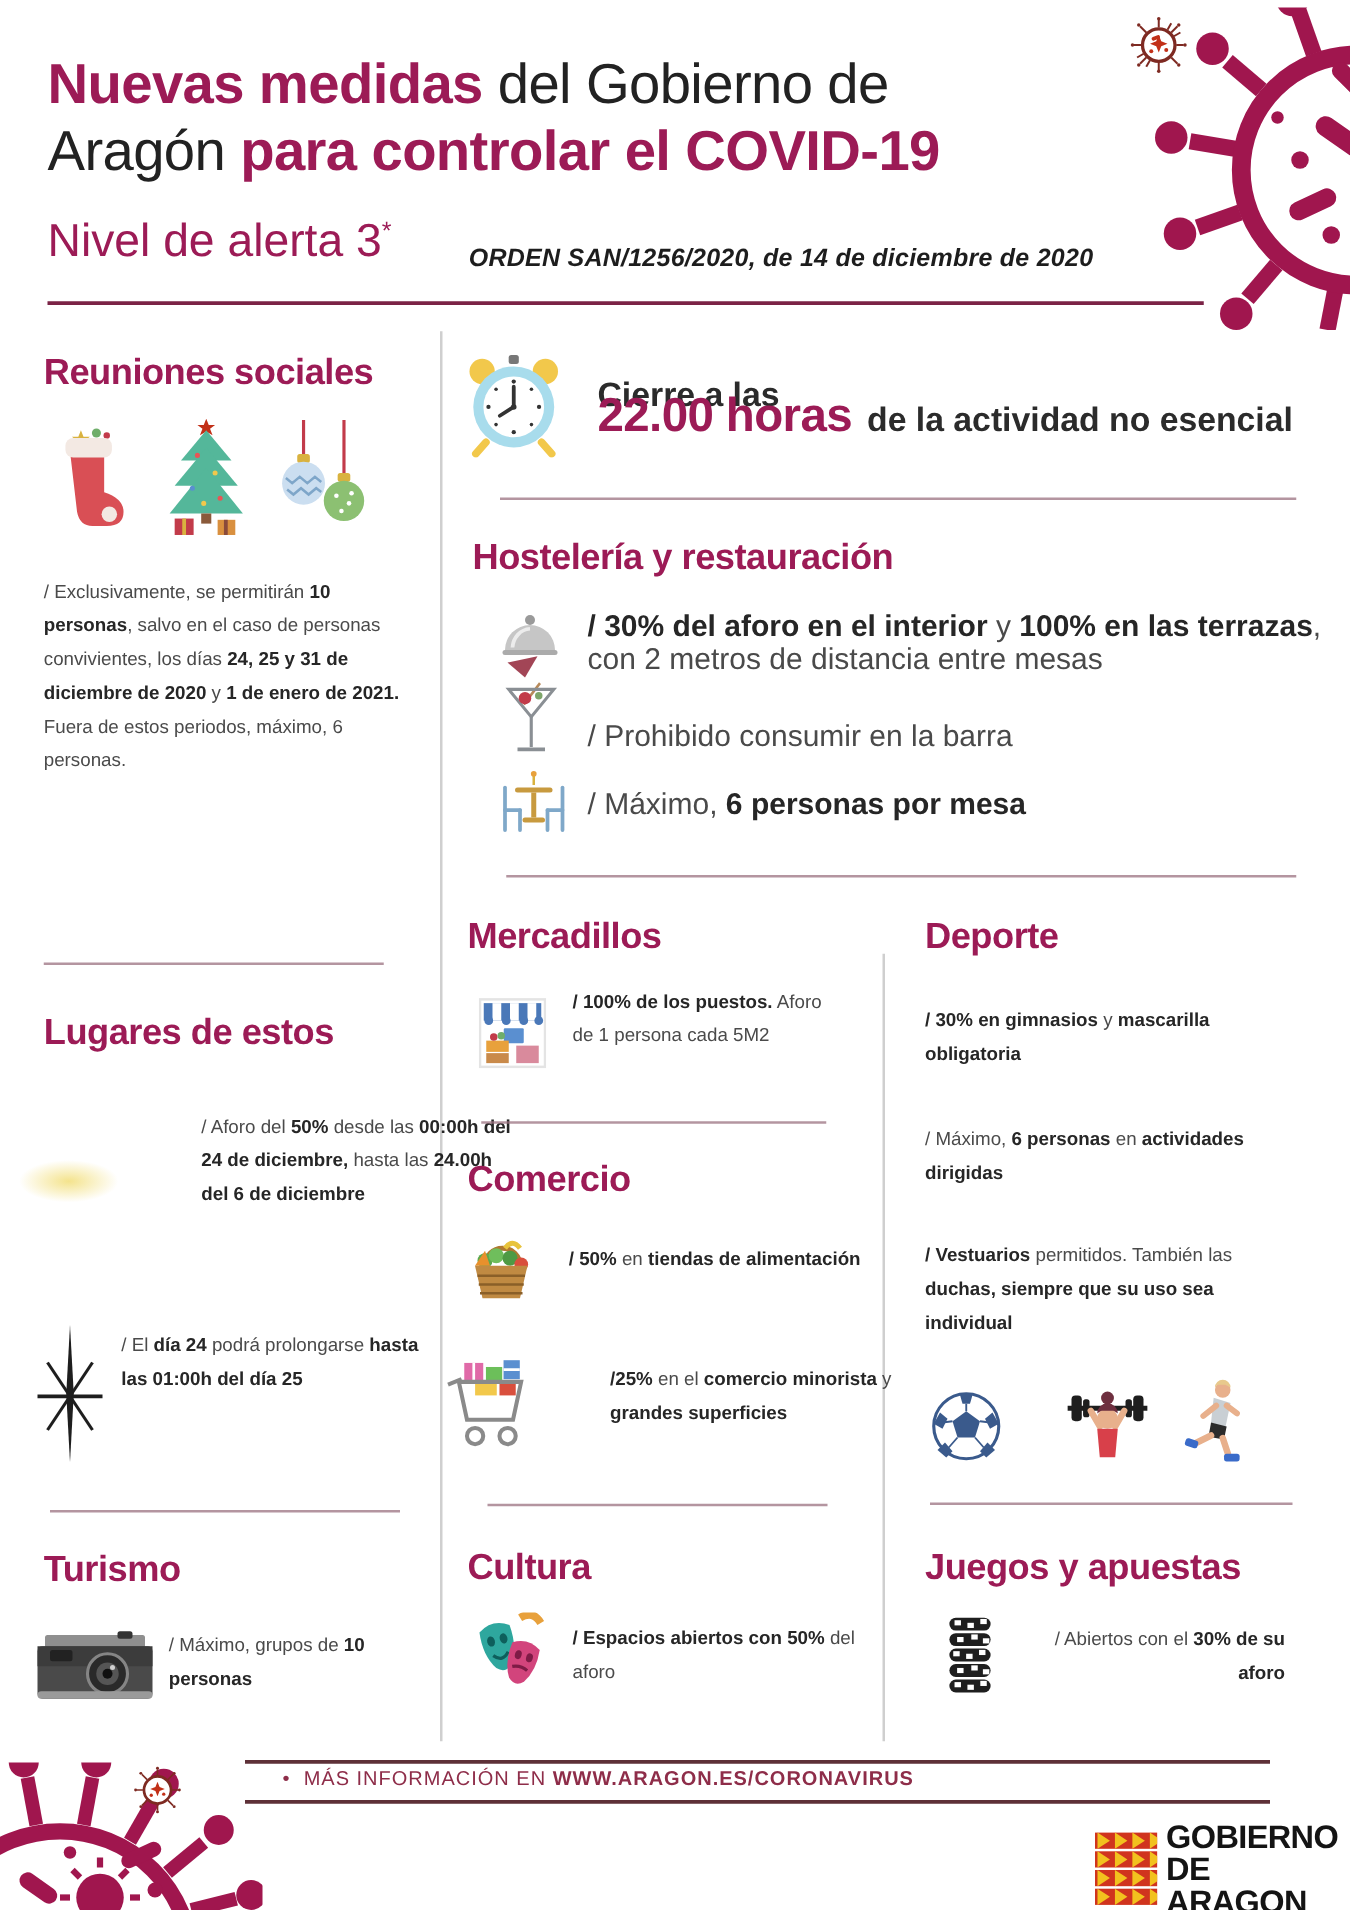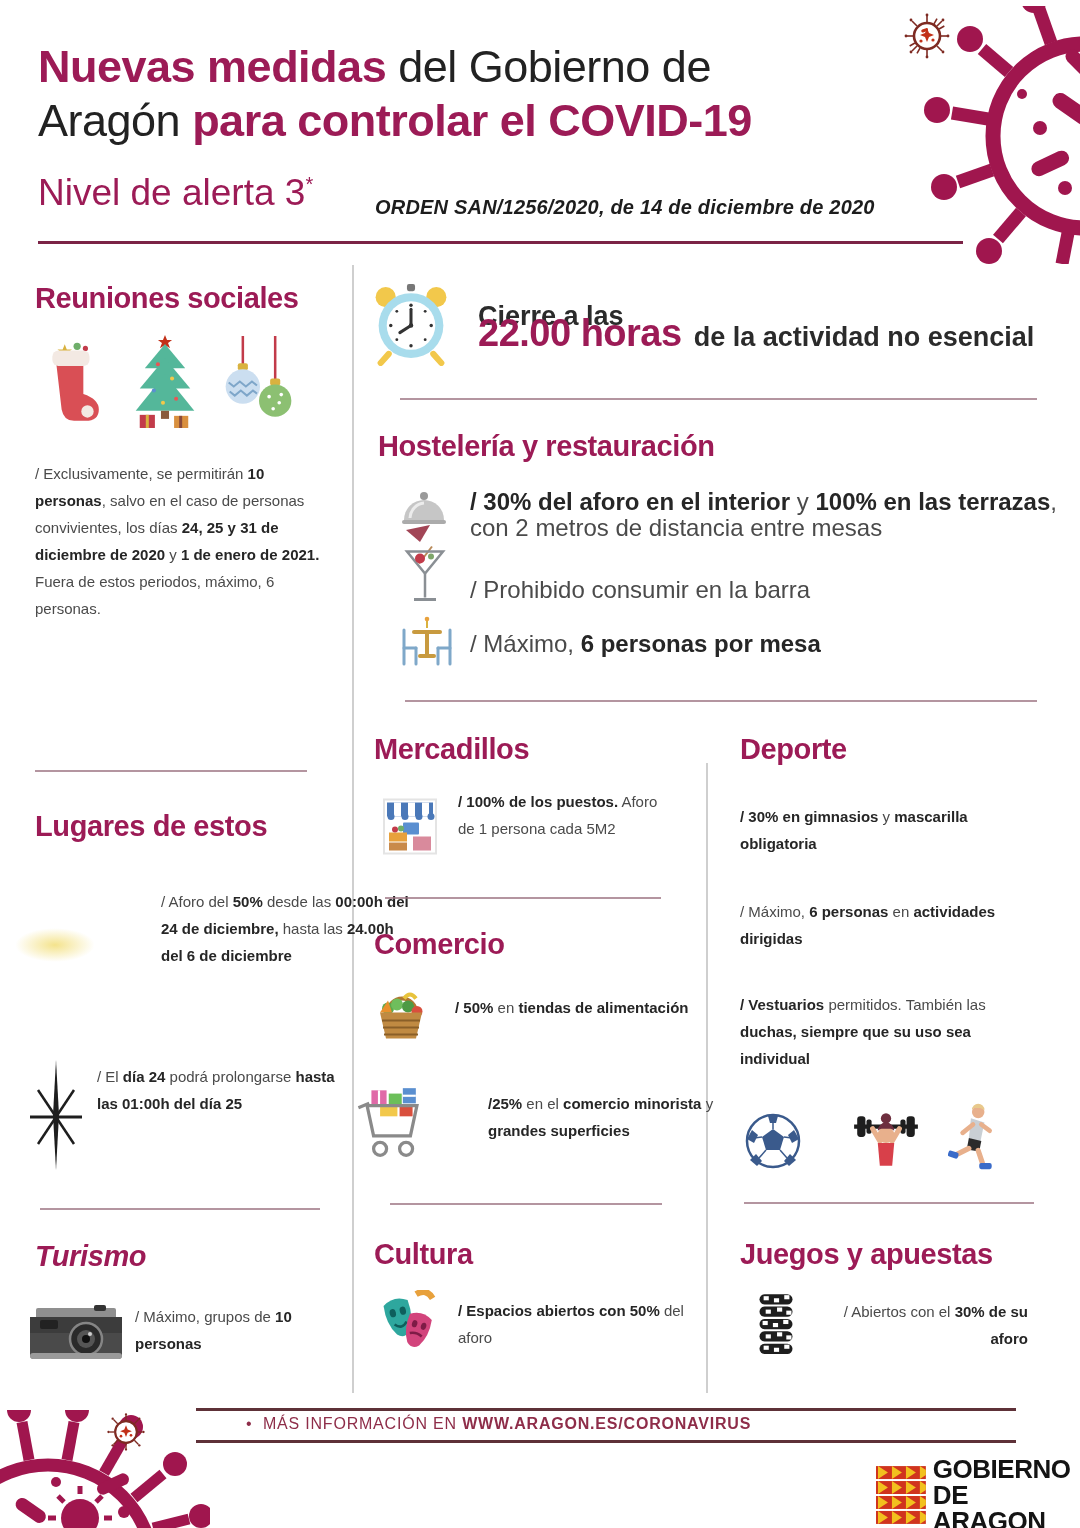--- a/index.html
+++ b/index.html
@@ -19,21 +19,21 @@
   .body{font-size:15px;line-height:27px;color:var(--text);}
   .body .b, .b{font-weight:700;color:var(--text-bold);}
   .m{color:var(--accent) !important;font-weight:700;}
   .small-body{font-size:24px;line-height:26px;color:var(--text);}
   .rule{height:2px;background:var(--rule);opacity:0.75;}
   .rule-dark{height:3px;background:#7B2346;}
   .vdiv{width:2px;background:var(--divider);}
   .closing-prefix{font-size:27px;font-weight:700;color:#2b2b2b;}
   .closing-time{font-size:38px;font-weight:700;color:var(--accent);letter-spacing:-0.5px;}
   .closing-suffix{font-size:27px;font-weight:700;color:#2b2b2b;margin-left:12px;}
-  .footer-info{font-size:16px;letter-spacing:0.8px;color:var(--footer-text);margin-left:20px;}
+  .footer-info{font-size:16px;letter-spacing:0.8px;color:var(--footer-text);}
   .footer-info .b{color:var(--footer-text);}
   .logo-text{font-size:26px;line-height:26px;font-weight:700;color:#141414;letter-spacing:-0.5px;}
   .candle-glow{background:radial-gradient(ellipse at center, rgba(242,222,120,0.85), rgba(242,222,120,0) 70%);}
 </style>
 </head>
 <body>
 
 <div class="page">
 
   <svg class="abs" style="top:6px;right:0;width:230px;height:258px;" viewBox="0 0 230 258">
@@ -162,21 +162,21 @@
   <svg class="abs" style="top:1060px;left:25px;width:62px;height:110px;" viewBox="0 0 60 110">
     <polygon points="30,0 33,55 30,110 27,55" fill="#1e1e1e"></polygon>
     <line x1="4" y1="57" x2="56" y2="57" stroke="#1e1e1e" stroke-width="3"></line>
     <line x1="12" y1="30" x2="48" y2="84" stroke="#1e1e1e" stroke-width="2.5"></line>
     <line x1="48" y1="30" x2="12" y2="84" stroke="#1e1e1e" stroke-width="2.5"></line>
   </svg>
   <div class="abs body" style="top:1063px;left:97px;width:250px;"><span>/ El </span><span class="b">día 24</span><span> podrá prolongarse </span><span class="b">hasta las 01:00h del día 25</span></div>
 
   <div class="abs rule" style="top:1208px;left:40px;width:280px;"></div>
 
-  <div class="abs h-sec" style="top:1240px;left:35px;font-style:italic;">Turismo</div>
+  <div class="abs h-sec" style="top:1240px;left:35px;">Turismo</div>
   <svg class="abs" style="top:1303px;left:28px;width:96px;height:62px;" viewBox="0 0 96 62">
     <rect x="8" y="5" width="80" height="11" rx="2" fill="#8F8F8F"></rect>
     <rect x="66" y="2" width="12" height="6" rx="2" fill="#333"></rect>
     <rect x="2" y="14" width="92" height="42" rx="4" fill="#4A4A4A"></rect>
     <rect x="2" y="14" width="92" height="16" fill="#3C3C3C"></rect>
     <rect x="12" y="17" width="18" height="9" rx="2" fill="#222"></rect>
     <circle cx="58" cy="36" r="16" fill="#2A2A2A" stroke="#858585" stroke-width="2.5"></circle>
     <circle cx="58" cy="36" r="9" fill="#555"></circle>
     <circle cx="58" cy="36" r="4" fill="#101010"></circle>
     <circle cx="62" cy="31" r="2" fill="#cfcfcf"></circle>

